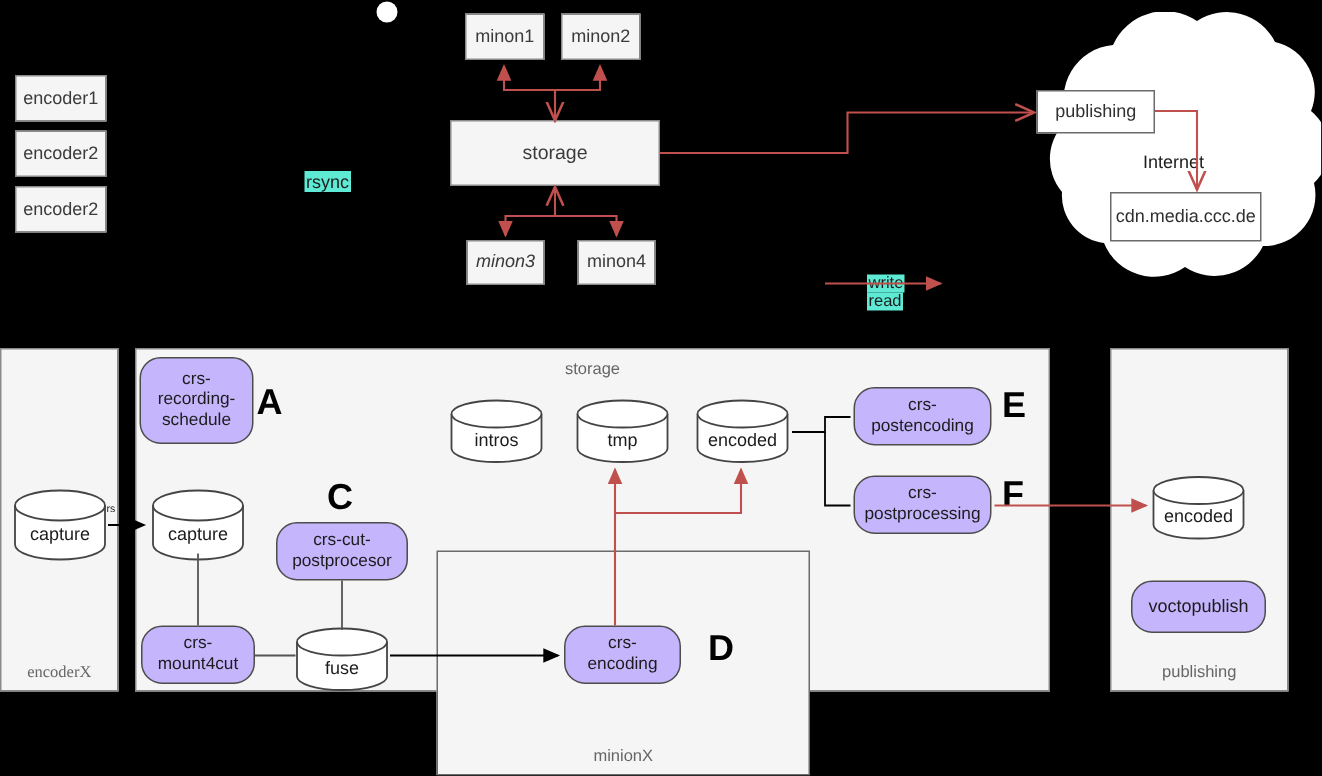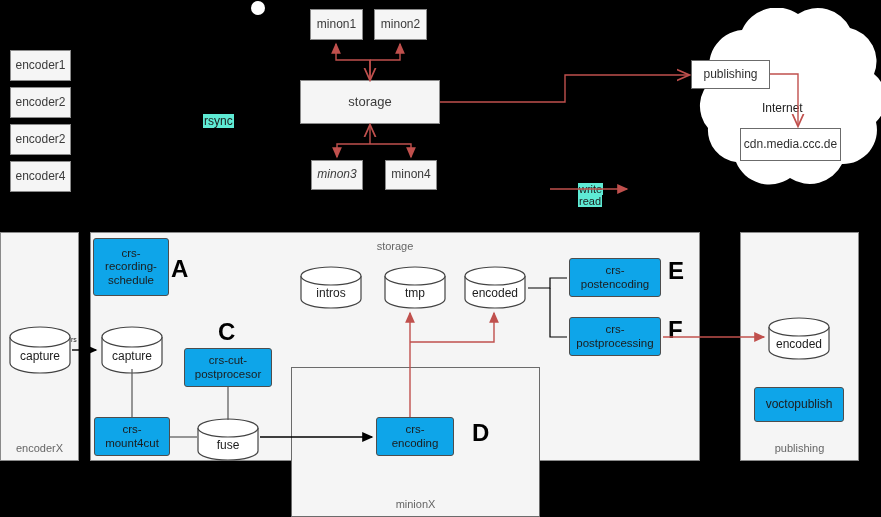--- a/index.html
+++ b/index.html
@@ -47,23 +47,23 @@
     text-align: center;
     line-height: 1.15;
   }
   .box.plain-white {
     background: #ffffff;
     border: 1px solid #6b6b6b;
     color: #303030;
   }
   .rbox {
     position: absolute;
-    background: #0ea5e9;
+    background: #c4b5fd;
     border: 1.4px solid #4d4d4d;
-    border-radius: 3px;
+    border-radius: 14px;
     box-sizing: border-box;
     display: flex;
     align-items: center;
     justify-content: center;
     font-size: 11.5px;
     color: #1c1c1c;
     text-align: center;
     line-height: 1.18;
     white-space: pre-line;
   }
@@ -123,23 +123,20 @@
   <div class="circle-dot" style="left:251px; top:1px; width:14px; height:14px;"></div>
 
   <div class="box" style="left:10px; top:50px; width:61px; height:31px;">
     <span>encoder1</span>
   </div>
   <div class="box" style="left:10px; top:87px; width:61px; height:31px;">
     <span>encoder2</span>
   </div>
   <div class="box" style="left:10px; top:124px; width:61px; height:31px;">
     <span>encoder2</span>
-  </div>
-  <div class="box" style="left:10px; top:161px; width:61px; height:31px;">
-    <span>encoder4</span>
   </div>
 
   <div class="box" style="left:310px; top:9px; width:53px; height:31px;">
     <span>minon1</span>
   </div>
   <div class="box" style="left:374px; top:9px; width:53px; height:31px;">
     <span>minon2</span>
   </div>
 
   <div class="box" style="left:300px; top:80px; width:140px; height:44px; font-size:13px;">
@@ -175,21 +172,21 @@
     <span>publishing</span>
   </div>
   <div class="txt" style="left:738px; top:101px;margin-left:24px;">Internet</div>
   <div class="box plain-white" style="left:740px; top:128px; width:101px; height:33px;">
     <span>cdn.media.ccc.de</span>
   </div>
 
   <div class="txt boxed" style="left:578px; top:183px; font-size:11px;">write</div>
   <div class="txt boxed" style="left:578px; top:195px; font-size:11px;">read</div>
 
-  <div class="panel" style="left:0px; top:232px; width:79px; height:229px;">
+  <div class="panel" style="left:0px; top:232px; width:79px; height:229px;font-family:Liberation Serif, serif;">
     <div class="panel-label">encoderX</div>
   </div>
 
   <div class="panel" style="left:90px; top:232px; width:610px; height:229px;">
     <div class="panel-label top">storage</div>
   </div>
 
   <div class="panel" style="left:291px; top:367px; width:249px; height:150px; background:#f5f5f5; border:1px solid #6b6b6b;">
     <div class="panel-label">minionX</div>
   </div>

